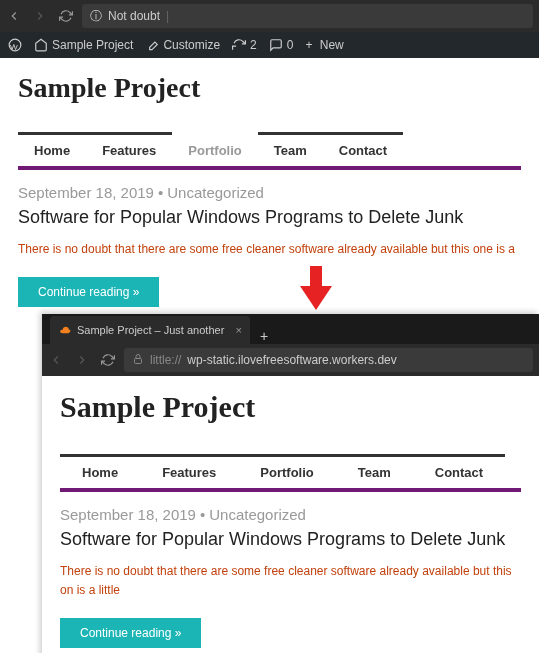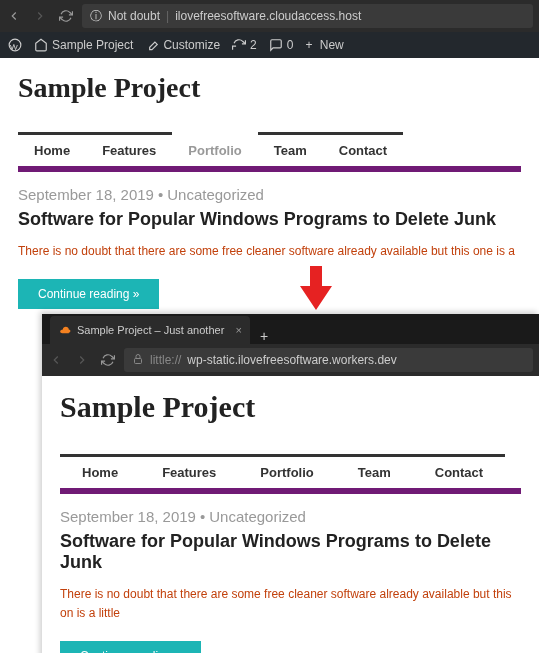--- a/index.html
+++ b/index.html
@@ -16,28 +16,28 @@
 
 .wp-admin-bar { background: #23282d; color: #ccc; height: 26px; display: flex; align-items: center; padding: 0 8px; font-size: 12px; gap: 12px; }
 .wp-item { display: flex; align-items: center; gap: 4px; }
 .wp-item svg { width: 14px; height: 14px; }
 
 .site-content { background: #fff; padding: 14px 18px; }
 .site-title { font-family: Georgia, serif; font-weight: bold; color: #222; }
 .site-title.sz1 { font-size: 28px; margin-bottom: 28px; }
 .site-title.sz2 { font-size: 30px; margin-bottom: 30px; }
 
-.nav-menu { display: flex; gap: 0; border-bottom: 6px solid #701a75; }
+.nav-menu { display: flex; gap: 0; border-bottom: 4px solid #701a75; }
 .nav-menu .item { padding: 8px 16px; font-size: 13px; font-weight: bold; color: #333; border-top: 3px solid #333; }
 .nav-menu .item.inactive { color: #999; border-top-color: transparent; }
 .nav-menu.wide .item { padding: 8px 22px; }
 
 .meta { font-size: 15px; color: #999; margin-top: 14px; }
 .meta .dot { margin: 0 4px; }
-.post-title { font-size: 18px; font-weight: bold; margin-top: 6px; color: #222; }
+.post-title { font-size: 18px; font-weight: normal; margin-top: 6px; color: #222; }
 .excerpt { font-size: 12px; color: #c2410c; margin-top: 12px; line-height: 1.6; }
 .btn-continue { display: inline-block; background: #1cb5b5; color: #fff; font-size: 12px; padding: 8px 20px; margin-top: 18px; border: none; cursor: pointer; }
 
 .arrow-down { position: absolute; left: 298px; top: 266px; color: #e20; }
 .arrow-down svg { width: 36px; height: 44px; }
 
 .window2 { position: absolute; left: 42px; top: 314px; width: 497px; box-shadow: -2px -2px 6px rgba(0,0,0,0.2); background: #fff; }
 .tab-strip { background: #1a1a1a; height: 30px; display: flex; align-items: flex-end; padding-left: 8px; }
 .tab { background: #2b2b2b; height: 28px; display: flex; align-items: center; padding: 0 8px; font-size: 11px; color: #ccc; border-radius: 4px 4px 0 0; gap: 6px; max-width: 200px; }
 .tab-close { color: #999; margin-left: 4px; }
@@ -65,21 +65,20 @@
           <svg viewBox="0 0 24 24" fill="none" stroke="currentColor" stroke-width="2">
             <path d="M23 4v6h-6M1 20v-6h6"></path>
             <path d="M3.51 9a9 9 0 0114.85-3.36L23 10M1 14l4.64 4.36A9 9 0 0020.49 15"></path>
           </svg>
         </span>
     </div>
     <div class="address-bar">
       <span class="info-ic">ⓘ</span>
       <span>Not doubt</span>
       <span class="divider">|</span>
-      <span>ilovefreesoftware.cloudaccess.host</span>
     </div>
   </div>
 </div>
 
 <div class="wp-admin-bar">
   <span class="wp-item">
       <svg viewBox="0 0 24 24" fill="currentColor">
         <circle cx="12" cy="12" r="10" fill="none" stroke="currentColor" stroke-width="2"></circle>
         <path d="M4 12l3 8 3-9 3 9 3-8" stroke="currentColor" fill="none" stroke-width="1.5"></path>
       </svg>

